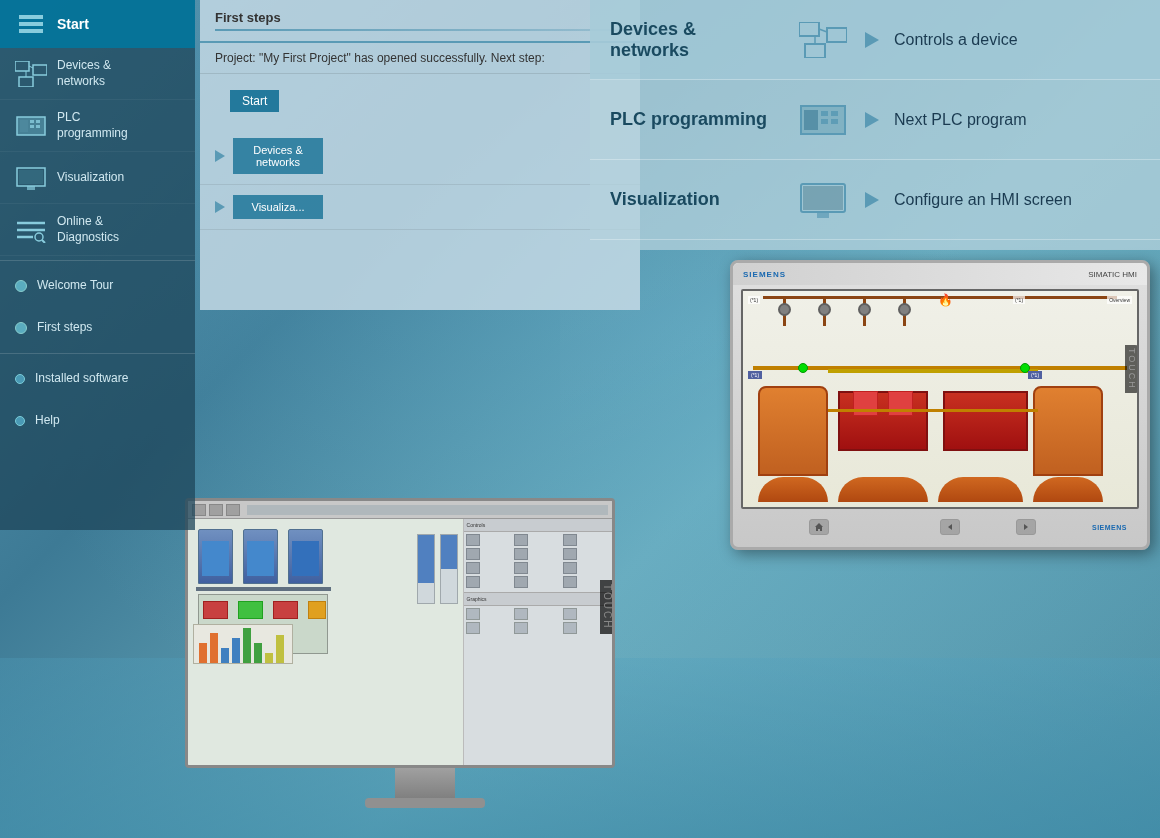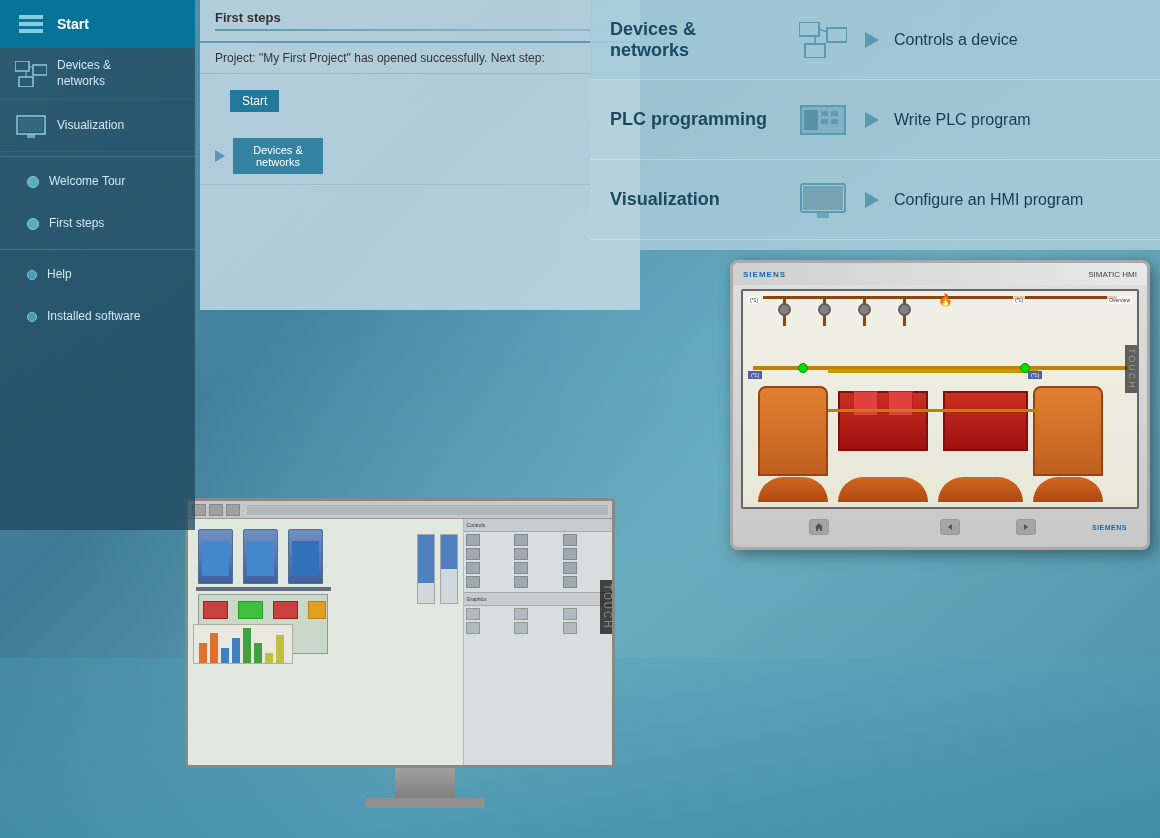--- a/index.html
+++ b/index.html
@@ -80,21 +80,20 @@
     }
 
     
     .bottom-menu-item {
       display: flex;
       align-items: center;
       gap: 10px;
       padding: 8px 15px;
       cursor: pointer;
       min-height: 42px;
-      margin-left: 12px;
     }
 
     .bullet {
       width: 12px;
       height: 12px;
       border-radius: 50%;
       background: #5aacbf;
       border: 1px solid #8cc;
       flex-shrink: 0;
     }
@@ -481,55 +480,80 @@
         <rect x="0" y="0" width="14" height="10" fill="none" stroke="#88ccdd" stroke-width="1.5"></rect>
         <rect x="18" y="4" width="14" height="10" fill="none" stroke="#88ccdd" stroke-width="1.5"></rect>
         <rect x="4" y="16" width="14" height="10" fill="none" stroke="#88ccdd" stroke-width="1.5"></rect>
         <line x1="14" y1="5" x2="18" y2="7" stroke="#88ccdd" stroke-width="1"></line>
         <line x1="11" y1="10" x2="11" y2="16" stroke="#88ccdd" stroke-width="1"></line>
       </svg>
     </div>
     <div class="menu-item-text">Devices &amp;<br>networks</div>
   </div>
 
+  <div class="menu-item">
+    <div class="menu-icon">
+      <svg width="32" height="26" viewBox="0 0 32 26">
+        <rect x="2" y="4" width="28" height="18" fill="rgba(100,170,190,0.5)" stroke="#88ccdd" stroke-width="1.5"></rect>
+        <rect x="5" y="7" width="8" height="12" fill="rgba(80,140,160,0.7)"></rect>
+        <rect x="15" y="7" width="4" height="3" fill="#88ccdd" opacity="0.8"></rect>
+        <rect x="15" y="12" width="4" height="3" fill="#88ccdd" opacity="0.8"></rect>
+        <rect x="21" y="7" width="4" height="3" fill="#88ccdd" opacity="0.8"></rect>
+        <rect x="21" y="12" width="4" height="3" fill="#88ccdd" opacity="0.8"></rect>
+      </svg>
+    </div>
+    <div class="menu-item-text">PLC<br>programming</div>
+  </div>
 
   <div class="menu-item">
     <div class="menu-icon">
       <svg width="32" height="26" viewBox="0 0 32 26">
         <rect x="2" y="3" width="28" height="18" fill="none" stroke="#88ccdd" stroke-width="1.5"></rect>
         <rect x="4" y="5" width="24" height="14" fill="rgba(60,120,140,0.5)"></rect>
         <rect x="12" y="21" width="8" height="4" fill="#88ccdd" opacity="0.7"></rect>
       </svg>
     </div>
     <div class="menu-item-text">Visualization</div>
   </div>
 
+  <div class="menu-item">
+    <div class="menu-icon">
+      <svg width="32" height="26" viewBox="0 0 32 26">
+        <line x1="2" y1="6" x2="30" y2="6" stroke="#88ccdd" stroke-width="2.5"></line>
+        <line x1="2" y1="13" x2="30" y2="13" stroke="#88ccdd" stroke-width="2.5"></line>
+        <line x1="2" y1="20" x2="18" y2="20" stroke="#88ccdd" stroke-width="2.5"></line>
+        <circle cx="24" cy="20" r="4" fill="none" stroke="#88ccdd" stroke-width="1.5"></circle>
+        <line x1="27" y1="23" x2="30" y2="26" stroke="#88ccdd" stroke-width="2"></line>
+      </svg>
+    </div>
+    <div class="menu-item-text">Online &amp;<br>Diagnostics</div>
+  </div>
 
   <div class="panel-separator"></div>
 
   <div class="bottom-menu-item">
     <div class="bullet"></div>
     <div class="menu-item-text">Welcome Tour</div>
   </div>
 
   <div class="bottom-menu-item">
     <div class="bullet"></div>
     <div class="menu-item-text">First steps</div>
   </div>
 
   <div class="panel-separator"></div>
 
   <div class="bottom-menu-item">
     <div class="small-icon-circle"></div>
-    <div class="menu-item-text">Help</div>
+    <div class="menu-item-text">Installed software</div>
   </div>
 
   <div class="bottom-menu-item">
     <div class="small-icon-circle"></div>
-    <div class="menu-item-text">Installed software</div>
+    <div class="menu-item-text">Help</div>
   </div>
 </div>
 
 <div class="center-panel">
   <div class="center-panel-header">
     <span>First steps</span>
     <div class="first-steps-line"></div>
   </div>
 
   <div class="project-line">
@@ -539,20 +563,24 @@
   <div style="padding: 8px 15px;">
     <div class="center-start-btn">Start</div>
   </div>
 
   <div class="center-menu-item">
     <div class="arrow-right"></div>
     <div class="center-item-box">Devices &amp;<br>networks</div>
   </div>
 
 
+  <div class="center-menu-item">
+    <div class="arrow-right"></div>
+    <div class="center-item-box">Visualiza...</div>
+  </div>
 </div>
 
 <div class="right-panel">
 
   <div class="workflow-row">
     <div class="workflow-title">
       <div class="workflow-title-main">Devices &amp;</div>
       <div class="workflow-title-main">networks</div>
     </div>
     <div class="workflow-icon-box">
@@ -576,36 +604,36 @@
       <svg width="48" height="36" viewBox="0 0 48 36">
         <rect x="2" y="4" width="44" height="28" fill="rgba(100,160,180,0.5)" stroke="#5a9ab5" stroke-width="2"></rect>
         <rect x="5" y="8" width="14" height="20" fill="rgba(70,130,155,0.7)"></rect>
         <rect x="22" y="9" width="7" height="5" fill="#5a9ab5" opacity="0.9"></rect>
         <rect x="22" y="17" width="7" height="5" fill="#5a9ab5" opacity="0.9"></rect>
         <rect x="32" y="9" width="7" height="5" fill="#5a9ab5" opacity="0.9"></rect>
         <rect x="32" y="17" width="7" height="5" fill="#5a9ab5" opacity="0.9"></rect>
       </svg>
     </div>
     <div class="workflow-arrow"></div>
-    <div class="workflow-action">Write PLC program</div>
+    <div class="workflow-action">Next PLC program</div>
   </div>
 
   <div class="workflow-row">
     <div class="workflow-title">
       <div class="workflow-title-main">Visualization</div>
     </div>
     <div class="workflow-icon-box">
       <svg width="48" height="36" viewBox="0 0 48 36">
         <rect x="2" y="2" width="44" height="28" fill="none" stroke="#5a9ab5" stroke-width="2" rx="2"></rect>
         <rect x="4" y="4" width="40" height="24" fill="rgba(60,110,130,0.4)"></rect>
         <rect x="18" y="30" width="12" height="6" fill="#5a9ab5" opacity="0.7"></rect>
       </svg>
     </div>
     <div class="workflow-arrow"></div>
-    <div class="workflow-action">Configure an HMI program</div>
+    <div class="workflow-action">Configure an HMI screen</div>
   </div>
 </div>
 
 <div class="monitor-area">
   <div class="monitor-screen">
     <div class="monitor-inner">
 
       <div class="scada-toolbar">
         <div class="scada-tb-btn"></div>
         <div class="scada-tb-btn"></div>

